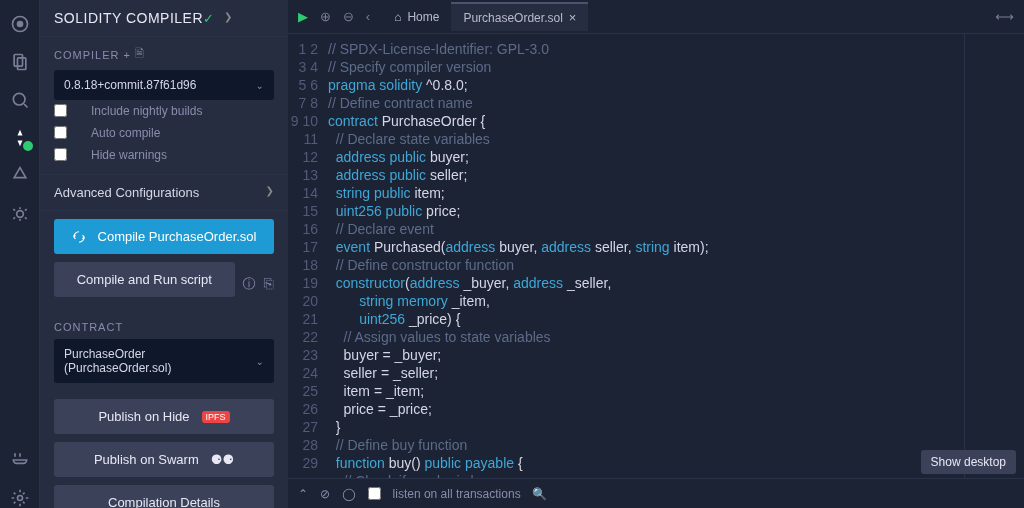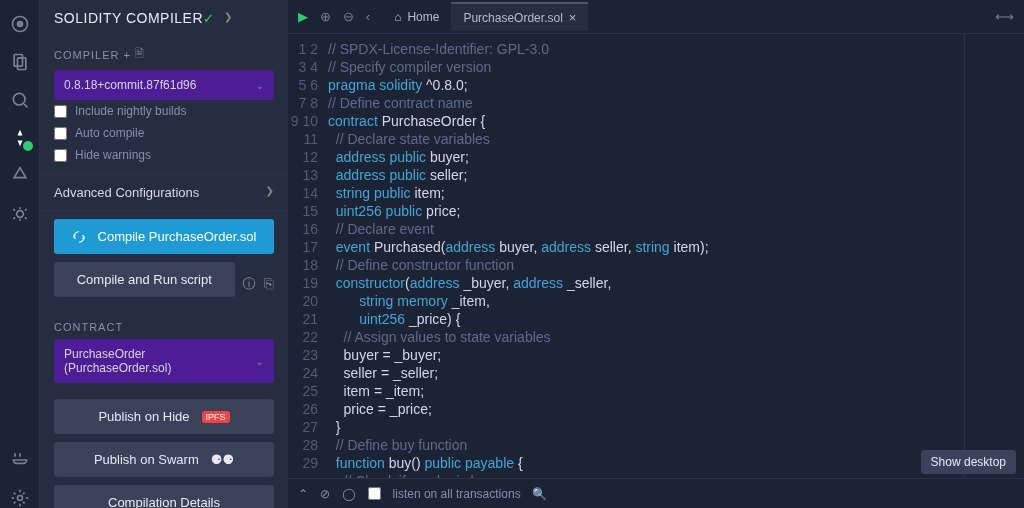--- a/index.html
+++ b/index.html
@@ -10,22 +10,22 @@
 .iconbar .ico.active{color:#fff}
 .iconbar .badge-wrap{position:relative}
 .iconbar .badge{position:absolute;bottom:-3px;right:-3px;width:10px;height:10px;background:#2ecc71;border-radius:50%}
 .iconbar .spacer{flex:1}
 .sidepanel{width:248px;background:#262d40;display:flex;flex-direction:column;overflow-y:auto}
 .sp-header{display:flex;align-items:center;justify-content:flex-start;padding:10px 14px;border-bottom:1px solid #2a3248}
 .sp-title{color:#e7e8f4;font-size:14px;font-weight:500;letter-spacing:.5px}
 .sp-header-icons{display:flex;gap:10px;color:#2ecc71}
 .sp-section{padding:8px 14px}
 .sp-label{color:#8a8cad;font-size:11px;letter-spacing:1px;margin-bottom:6px;display:flex;align-items:center;gap:4px}
-.sp-select{background:#4c1d95;border:none;color:#d5d6e6;padding:8px 10px;border-radius:3px;width:100%;font-size:12px;display:flex;justify-content:space-between;align-items:center;cursor:pointer}
-.sp-check{display:flex;align-items:flex-end;gap:8px;color:#8a8cad;font-size:12px;padding:4px 0}
+.sp-select{background:#0f172a;border:none;color:#d5d6e6;padding:8px 10px;border-radius:3px;width:100%;font-size:12px;display:flex;justify-content:space-between;align-items:center;cursor:pointer}
+.sp-check{display:flex;align-items:flex-start;gap:24px;color:#8a8cad;font-size:12px;padding:4px 0}
 .sp-check input{width:13px;height:13px;background:#2d3449;border:1px solid #555}
 .sp-right{text-align:right;padding-right:2px}
 .sp-adv{display:flex;justify-content:space-between;align-items:flex-start;color:#d5d6e6;padding:10px 14px;border-top:1px solid #2a3248;border-bottom:1px solid #2a3248;cursor:pointer}
 .btn{border:none;border-radius:3px;padding:10px;width:100%;font-size:13px;cursor:pointer;display:flex;align-items:center;justify-content:center;gap:12px;margin-bottom:8px}
 .btn-primary{background:#1e9bd4;color:#fff}
 .btn-sec{background:#3a4159;color:#e7e8f4}
 .btn-row{display:flex;align-items:center;gap:8px}
 .btn-row .btn{flex:1}
 .btn-row .ic{color:#8a8cad;cursor:pointer}
 .editor{flex:1;display:flex;flex-direction:column;background:#1c2334;position:relative;min-width:0}

